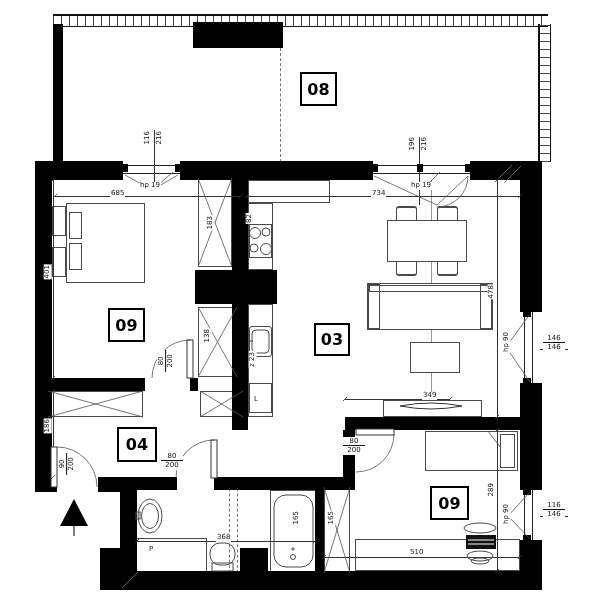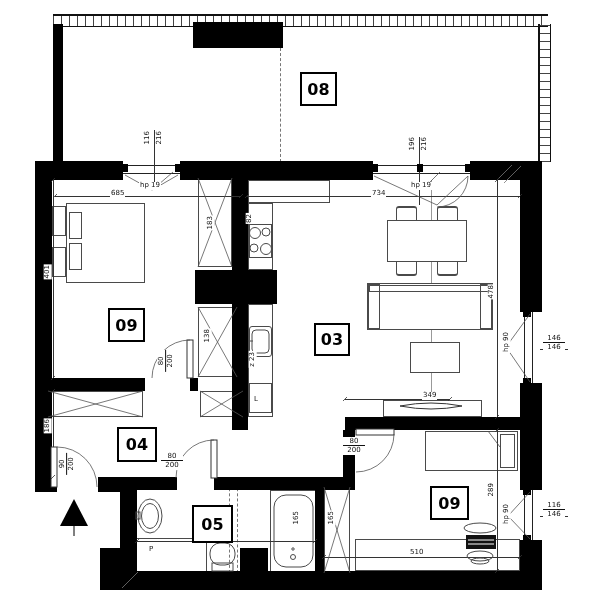--- a/index.html
+++ b/index.html
@@ -209,23 +209,20 @@
   </div>
   <div class="roomlbl" style="left:314px;top:323px;width:32px;height:29px;">
     <span>03</span>
   </div>
   <div class="roomlbl" style="left:108px;top:308px;width:33px;height:30px;">
     <span>09</span>
   </div>
   <div class="roomlbl" style="left:430px;top:486px;width:35px;height:30px;">
     <span>09</span>
   </div>
-  <div class="roomlbl" style="left:192px;top:505px;width:37px;height:34px;">
-    <span>05</span>
-  </div>
 
   <svg id="overlay" width="600" height="600" viewBox="0 0 600 600">
 
     <g stroke="#555" stroke-width="0.8">
       <line x1="198" y1="178" x2="232" y2="267"></line>
         <line x1="232" y1="178" x2="198" y2="267"></line>
       <line x1="198" y1="307" x2="237" y2="377"></line>
         <line x1="237" y1="307" x2="198" y2="377"></line>
       <line x1="200" y1="391" x2="243" y2="417"></line>
         <line x1="243" y1="391" x2="200" y2="417"></line>

